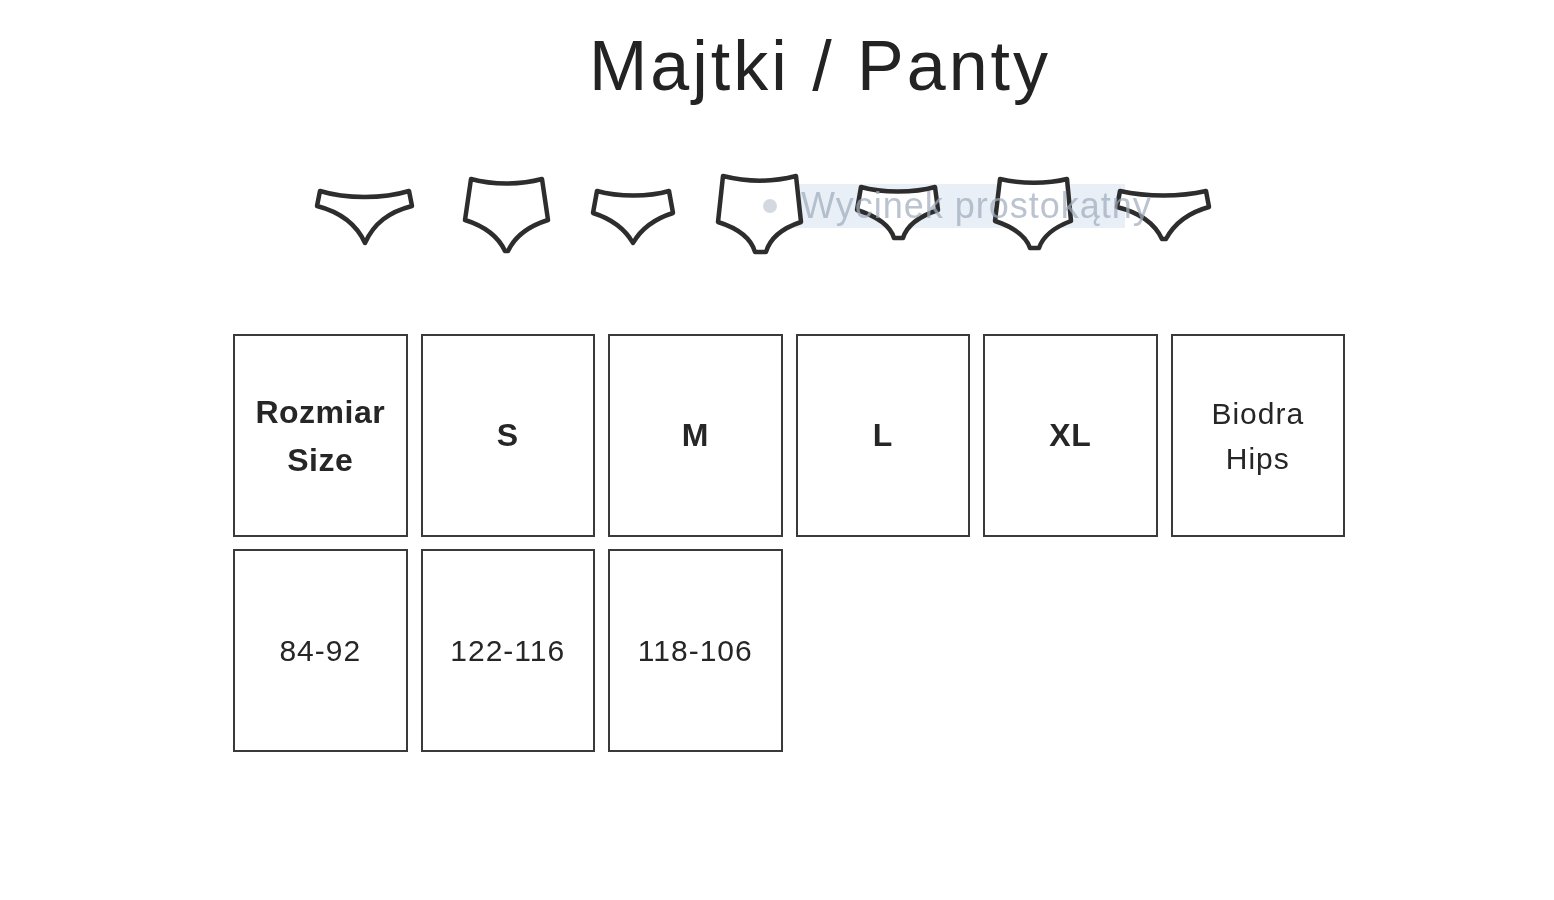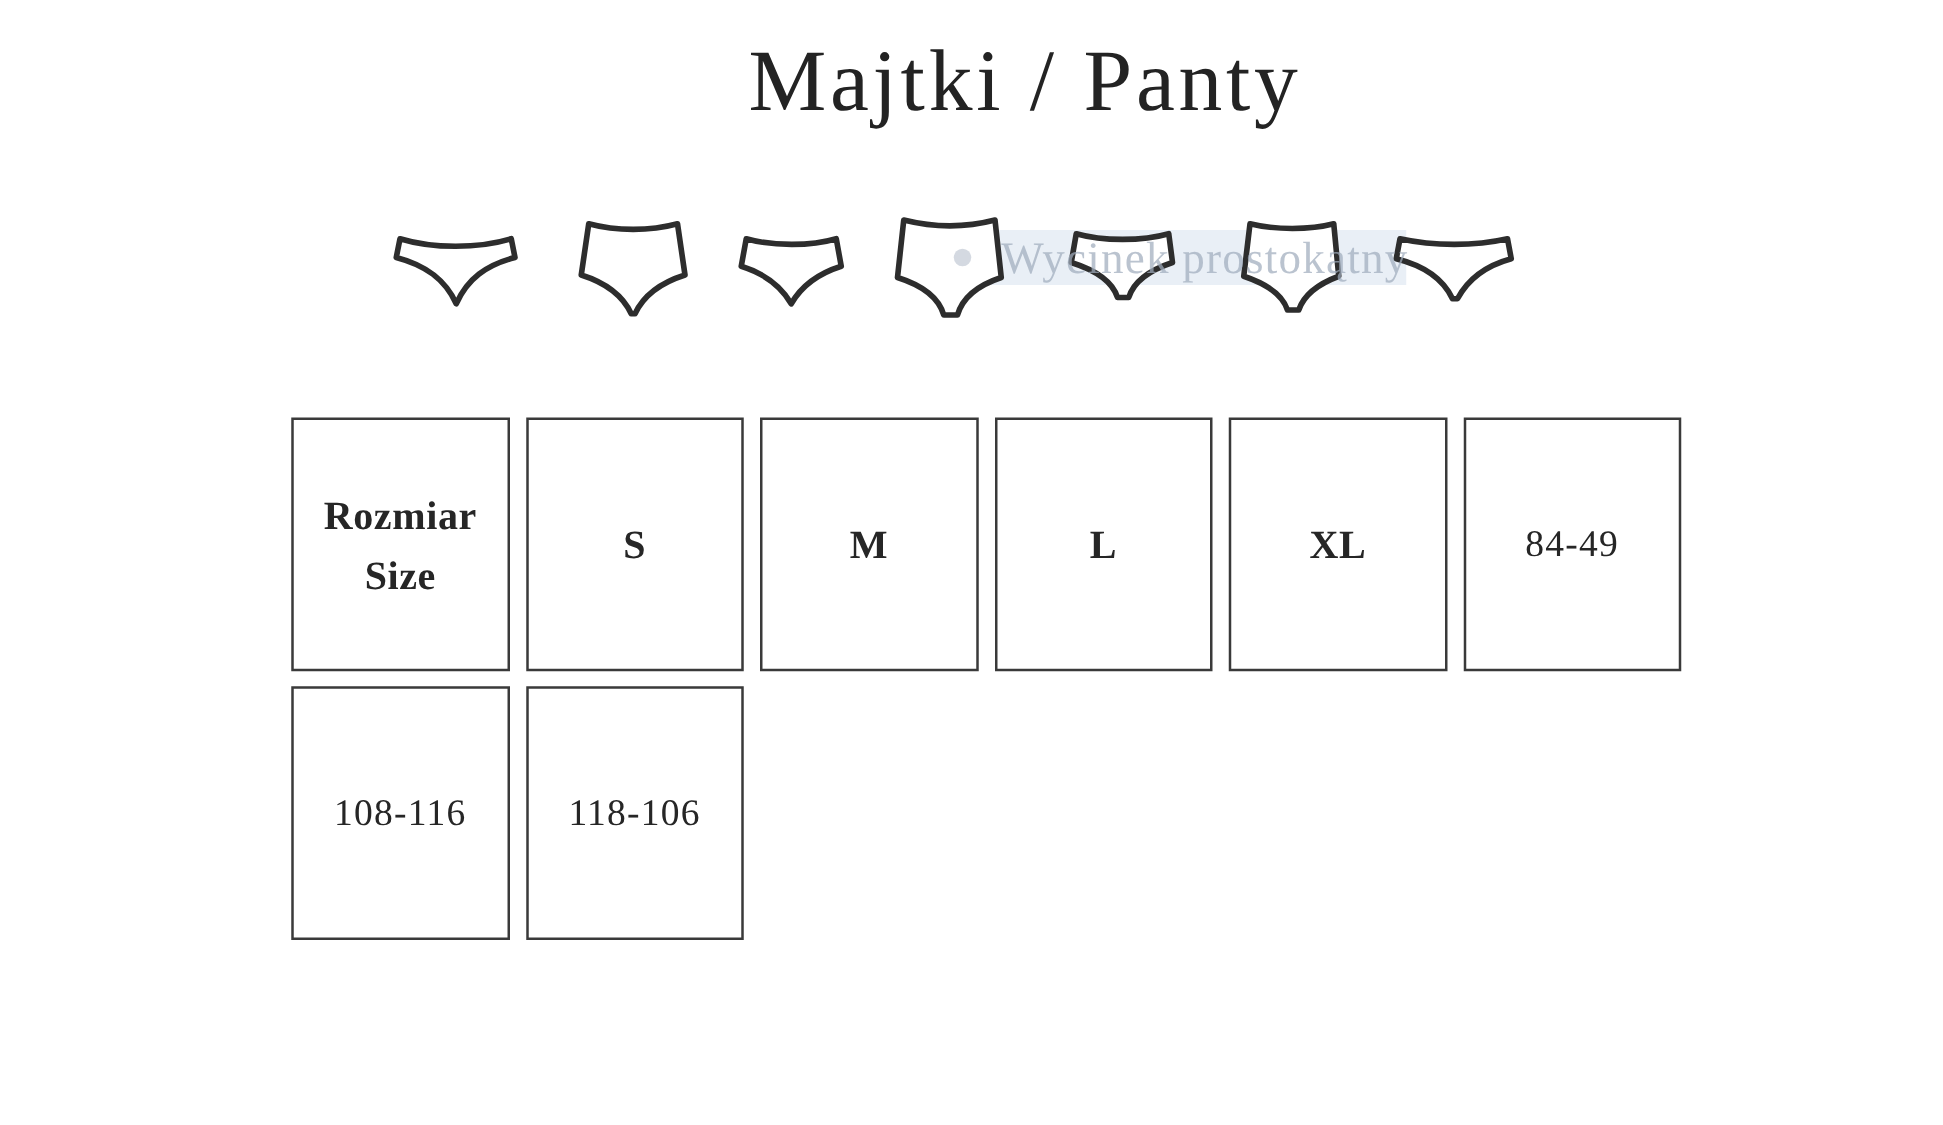--- a/index.html
+++ b/index.html
@@ -1,20 +1,20 @@
 <!DOCTYPE html>
 <html><head>
 <meta charset="utf-8">
 <style>
   html,body{margin:0;padding:0;background:#ffffff;}
   .canvas{
     position:relative;
     width:1554px;height:900px;
     background:#ffffff;
-    font-family:Liberation Serif, serif;
+    font-family:Liberation Sans, sans-serif;
     overflow:hidden;
   }
   .title{
     position:absolute;
     left:43px;top:26px;width:100%;
     text-align:center;
     font-size:70px;
     font-weight:500;
     letter-spacing:3px;
     color:#232323;
@@ -130,19 +130,23 @@
 
     <div class="cell head label-cell">
       <span>Rozmiar</span>
       <span>Size</span>
     </div>
     <div class="cell head">S</div>
     <div class="cell head">M</div>
     <div class="cell head">L</div>
     <div class="cell head">XL</div>
 
-    <div class="cell val">84-49</div>
-    <div class="cell val">108-116</div>
+    <div class="cell val label-cell">
+      <span>Biodra</span>
+      <span>Hips</span>
+    </div>
+    <div class="cell val">84-92</div>
+    <div class="cell val">122-116</div>
     <div class="cell val">118-106</div>
 
   </div>
 
 </div>
 
 </body></html>

